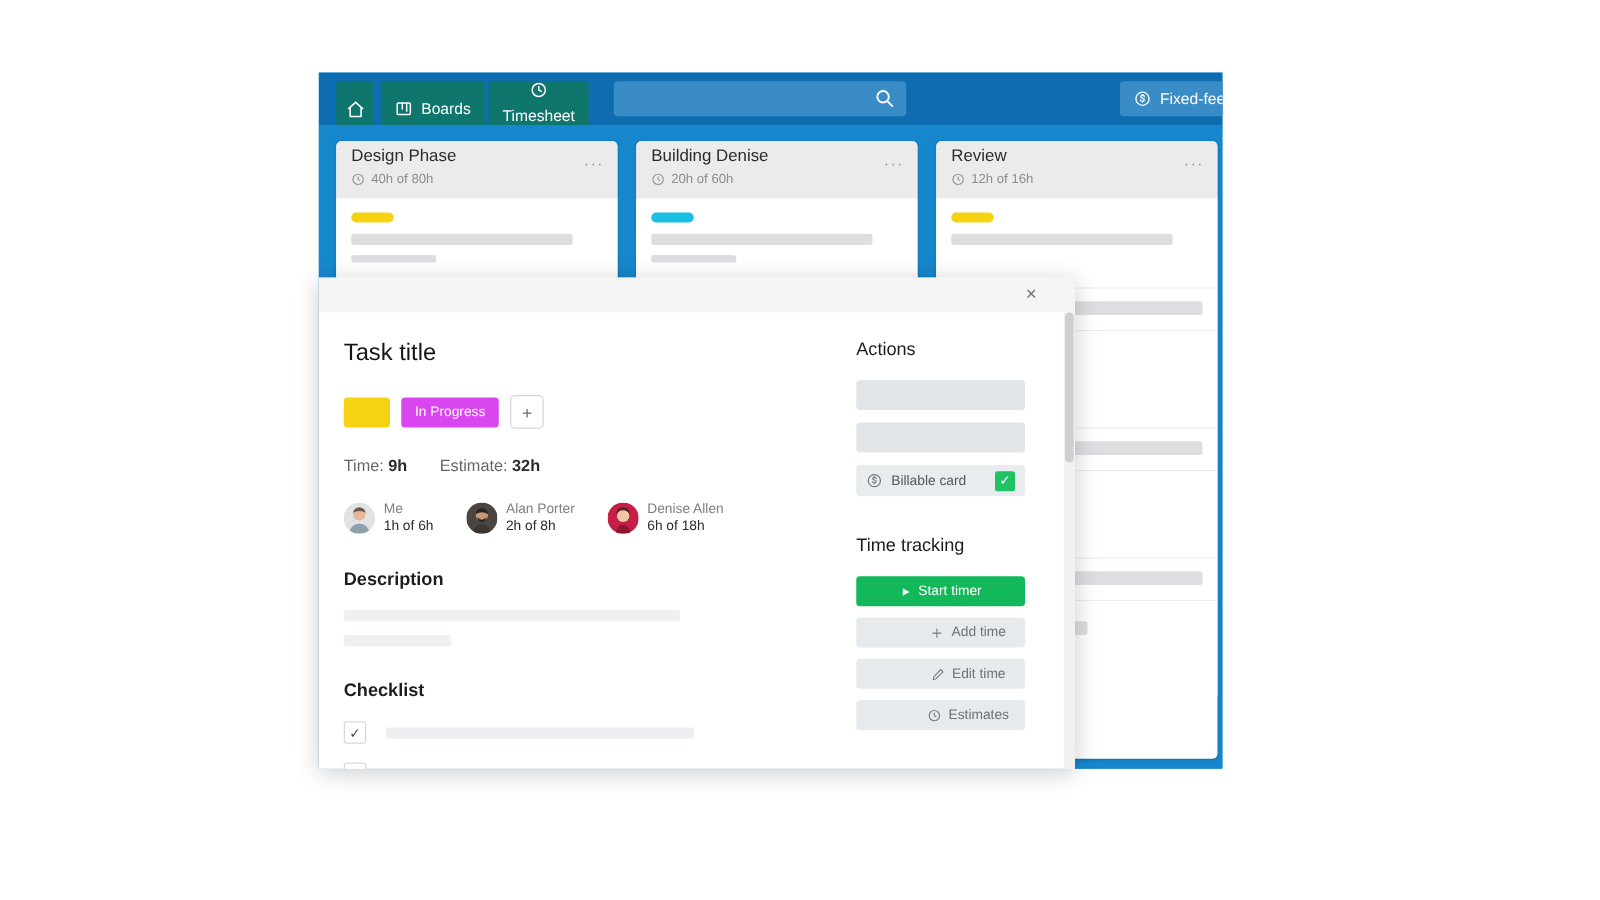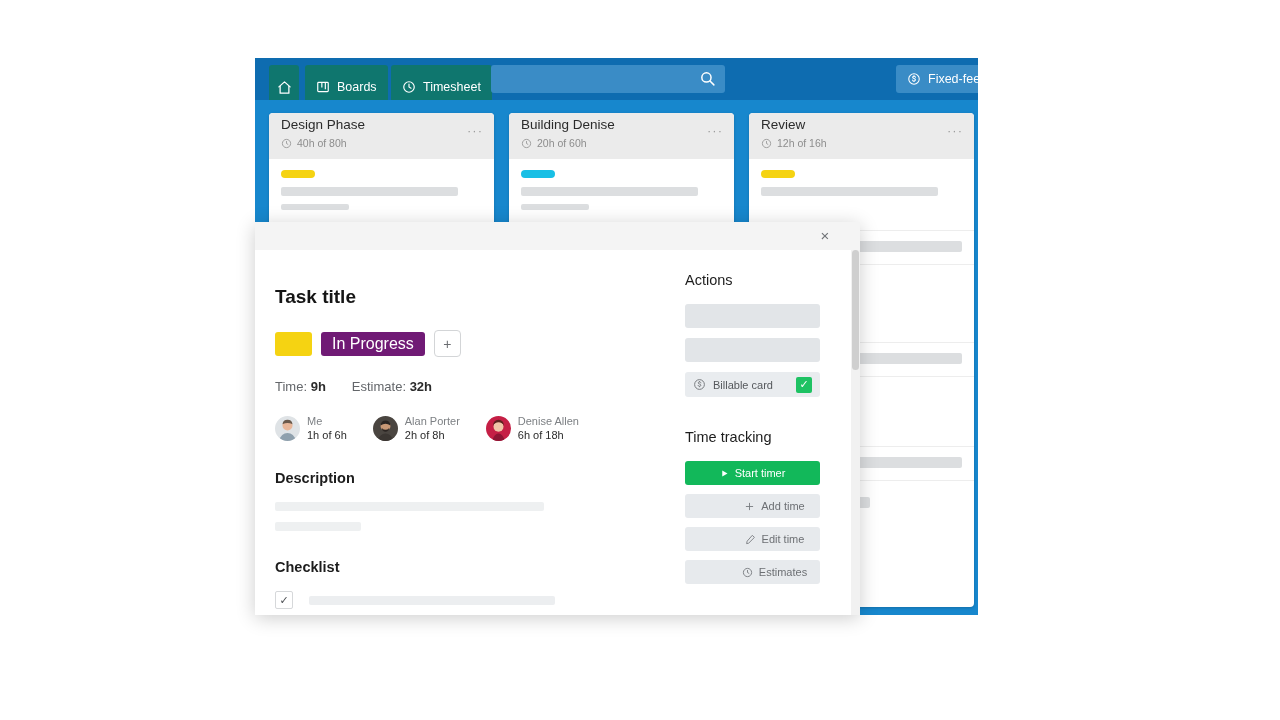--- a/index.html
+++ b/index.html
@@ -34,21 +34,21 @@
     display: flex; align-items: center;
     gap: 7px;
     padding: 0 11px;
     color: #ffffff;
     font-size: 12.5px;
     box-sizing: border-box;
     cursor: pointer;
   }
   #nav-home { left: 14px; width: 30px; padding: 0; justify-content: center; }
   #nav-boards { left: 50px; }
-  #nav-timesheet { left: 136px; }
+  #nav-timesheet { left: 136px; flex-direction: column; }
   #nav-search {
     position: absolute;
     left: 236px; top: 7px;
     width: 234px; height: 28px;
     background: #3a8cc6;
     border-radius: 3px;
     cursor: text;
   }
   #nav-search .mag {
     position: absolute; right: 9px; top: 5px;
@@ -169,30 +169,30 @@
     background: #cfcfcf; border-radius: 4px;
   }
 
   
   #modal-left {
     position: absolute;
     left: 20px; top: 22px;
     width: 390px;
   }
   #task-title {
-    font-size: 19px; font-weight: bold; color: #151515;
-    margin: 14px 0 22px 0;
+    font-size: 19px; font-weight: normal; color: #151515;
+    margin: 0 0 22px 0;
   }
   #label-row { display: flex; align-items: center; gap: 9px; margin-bottom: 22px; }
   #color-swatch {
     width: 37px; height: 24px; border-radius: 3px; background: #f5d312; cursor: pointer;
   }
   #status-badge {
     height: 24px; padding: 0 11px; border-radius: 3px;
-    background: #701a75; color: #fff; font-size: 16px;
+    background: #d946ef; color: #fff; font-size: 11px;
     display: flex; align-items: center; cursor: pointer;
   }
   #add-label-btn {
     width: 25px; height: 25px; border: 1px solid #d3d5d7; border-radius: 4px;
     background: #fff; color: #6b6e72; font-size: 14px;
     display: flex; align-items: center; justify-content: center; cursor: pointer;
   }
   #time-row {
     font-size: 13px; color: #63666a; margin-bottom: 20px;
     display: flex; gap: 26px;

